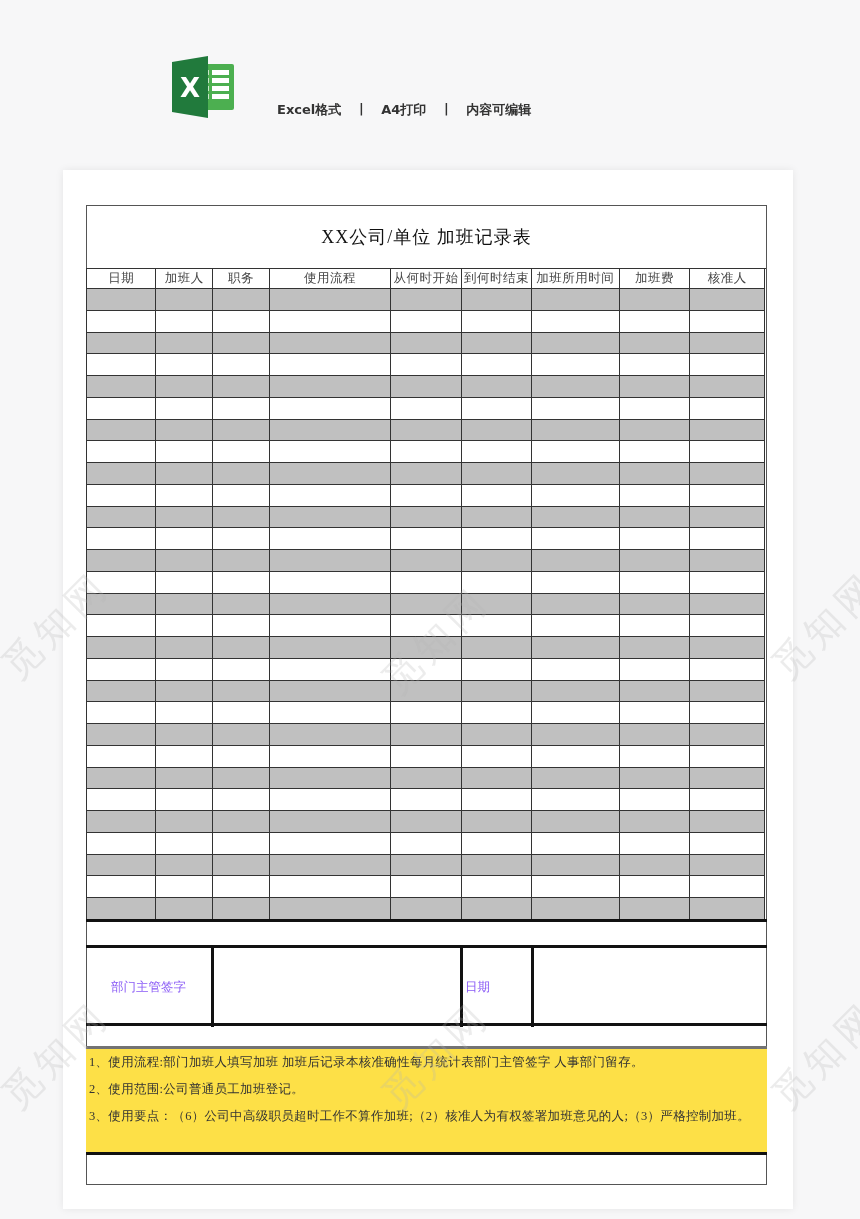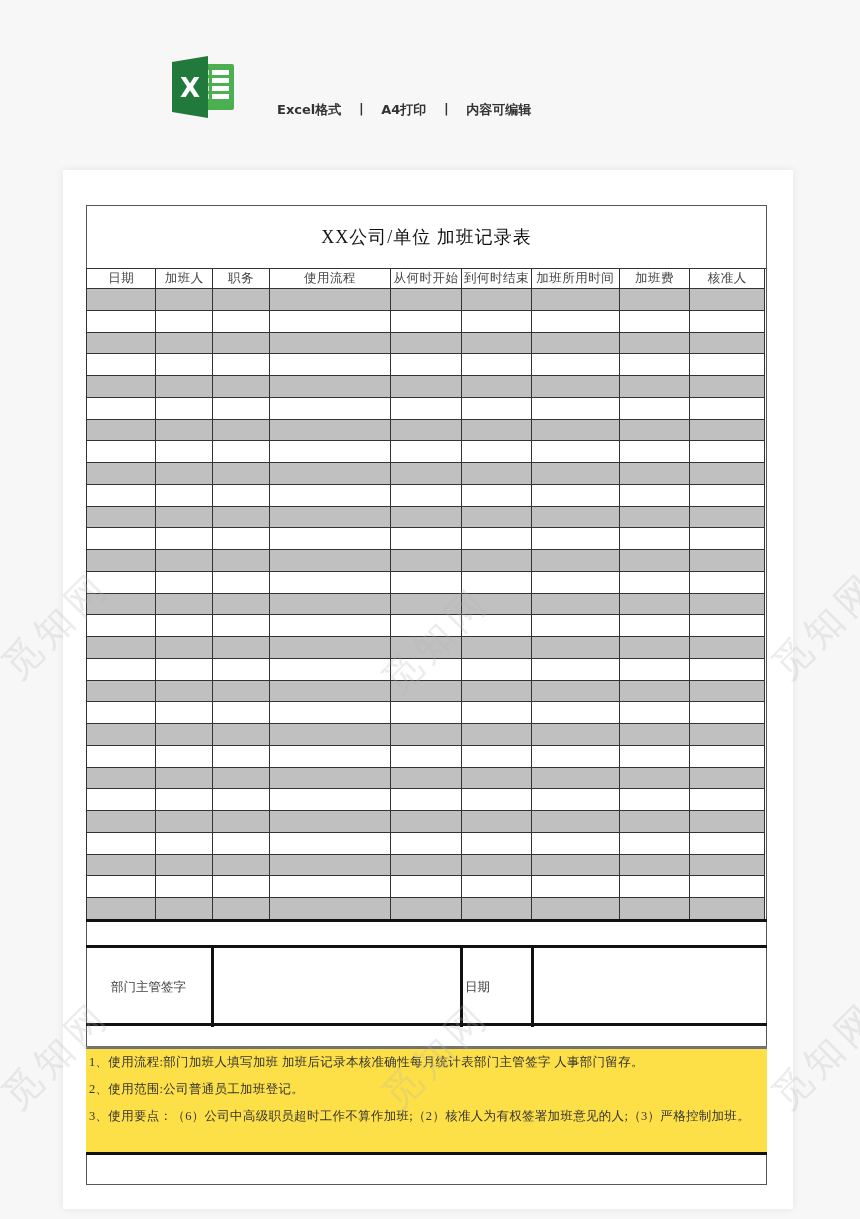--- a/index.html
+++ b/index.html
@@ -49,21 +49,21 @@
   table.grid td { height:21.75px; }
   table.grid tr.shade td { background:#c0c0c0; }
   .thick { position:absolute; left:-1px; width:681px; height:3px; background:#111; }
   .sig-block {
     position:absolute; left:-1px; top:741px; width:681px; height:80px;
   }
   .sig-cell {
     position:absolute; top:0; height:80px; box-sizing:border-box;
     border-right:3px solid #111;
     display:flex; align-items:center;
-    font-size:12.5px; color:#404040;
+    font-size:12.5px; color:#8b5cf6;
   }
   .notes {
     position:absolute; left:-1px; top:840px; width:681px; height:109px;
     background:#fde047; box-sizing:border-box;
     border-top:3px solid #737373; border-bottom:3px solid #111;
     padding:2px 0 0 3px;
   }
   .note-line {
     height:27px; line-height:23px; font-size:12.5px; color:#333; white-space:nowrap;
     letter-spacing:0.3px;

